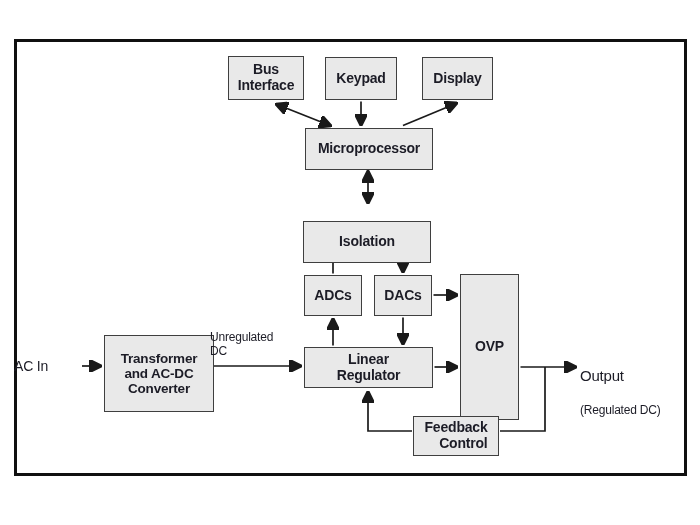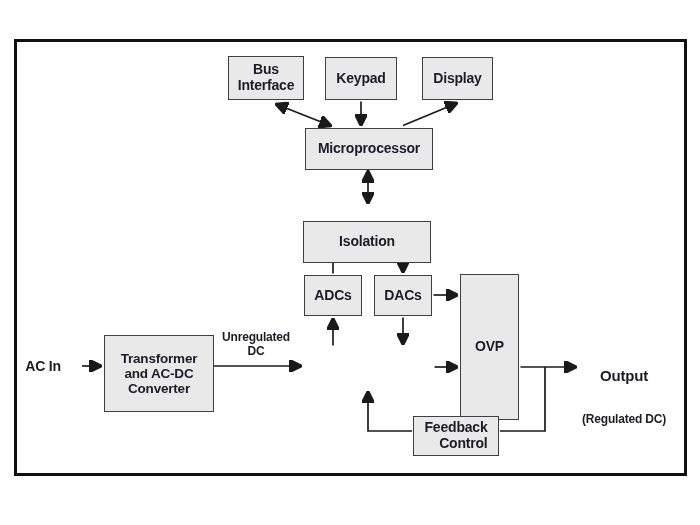--- a/index.html
+++ b/index.html
@@ -41,42 +41,41 @@
     text-align: center;
     font-weight: bold;
     font-size: 14px;
     line-height: 1.12;
     color: var(--ink, #1c1c26);
     white-space: pre-line;
     letter-spacing: -0.2px;
   }
   .flabel {
     position: absolute;
-    font-weight: bold;
+    font-weight: normal;
     color: var(--ink, #1c1c26);
-    text-align: center;
     white-space: pre-line;
     letter-spacing: -0.2px;
   }
   .n-bus        { left:228px; top:56px;  width:76px;  height:44px; }
   .n-keypad     { left:325px; top:57px;  width:72px;  height:43px; }
   .n-display    { left:422px; top:57px;  width:71px;  height:43px; }
   .n-micro      { left:305px; top:128px; width:128px; height:42px; }
   .n-isolation  { left:303px; top:221px; width:128px; height:42px; }
   .n-adcs       { left:304px; top:275px; width:58px;  height:41px; }
   .n-dacs       { left:374px; top:275px; width:58px;  height:41px; }
   .n-ovp        { left:460px; top:274px; width:59px;  height:146px; }
   .n-transformer{ left:104px; top:335px; width:110px; height:77px; font-size:13.5px; }
   .n-linear     { left:304px; top:347px; width:129px; height:41px; }
   .n-feedback   { left:413px; top:416px; width:86px;  height:40px;text-align:right; }
   .l-acin  { left:14px;  top:358px; width:58px; font-size:14px; }
   .l-unreg { left:210px; top:330px; width:92px; font-size:12px; line-height:1.18; }
   .l-out   { left:580px; top:349px; width:88px; }
   .l-out .t1 { display:block; font-size:15px; }
-  .l-out .t2 { display:block; font-size:12px; margin-top:10px; }
+  .l-out .t2 { display:block; font-size:12px; margin-top:1px; }
 </style>
 </head>
 <body>
 
 <div class="canvas">
 
   <div class="frame"></div>
 
   <svg class="wires" viewBox="0 0 700 525" xmlns="http://www.w3.org/2000/svg">
     <defs>
@@ -124,20 +123,24 @@
     <span>DACs</span>
   </div>
   <div class="node n-ovp">
     <span>OVP</span>
   </div>
   <div class="node n-transformer">
     <span>Transformer
 and AC-DC
 Converter</span>
   </div>
+  <div class="node n-linear">
+    <span>Linear
+Regulator</span>
+  </div>
   <div class="node n-feedback">
     <span>Feedback
 Control</span>
   </div>
 
   <div class="flabel l-acin">AC In</div>
   <div class="flabel l-unreg">Unregulated
 DC</div>
   <div class="flabel l-out">
     <span class="t1">Output</span>

